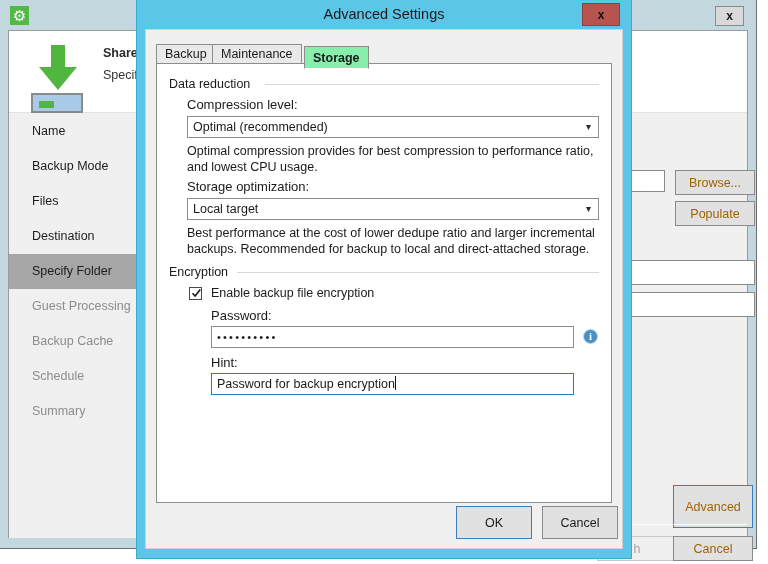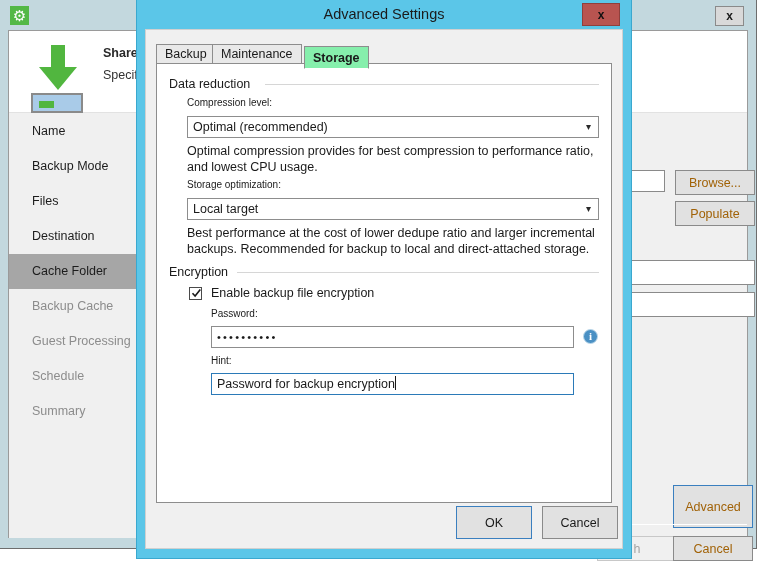--- a/index.html
+++ b/index.html
@@ -179,21 +179,21 @@
     position: absolute;
     font-size: 12.5px; color: #1a1a1a;
     background: #ffffff;
     padding-right: 6px;
     white-space: nowrap;
   }
   .group-rule {
     position: absolute; height: 1px; background: #d6d6d6;
   }
   .lbl {
-    position: absolute; font-size: 10px; color: #1a1a1a; white-space: nowrap;
+    position: absolute; font-size: 13px; color: #1a1a1a; white-space: nowrap;
   }
   .desc {
     position: absolute; font-size: 12.5px; color: #1a1a1a; line-height: 16px;
   }
   .combo {
     position: absolute; height: 22px;
     background: #ffffff;
     border: 1px solid #8d8d8d;
     font-size: 12.5px; color: #1a1a1a;
     line-height: 20px;
@@ -280,23 +280,23 @@
         </div>
         <div class="bg-header-title">Shared F</div>
         <div class="bg-header-sub">Specify a</div>
       </div>
 
       <div class="bg-sidebar">
         <div class="side-item">Name</div>
         <div class="side-item">Backup Mode</div>
         <div class="side-item">Files</div>
         <div class="side-item">Destination</div>
-        <div class="side-item active">Cache Folder</div>
+        <div class="side-item active">Specify Folder</div>
+        <div class="side-item muted">Guest Processing</div>
         <div class="side-item muted">Backup Cache</div>
-        <div class="side-item muted">Guest Processing</div>
         <div class="side-item muted">Schedule</div>
         <div class="side-item muted">Summary</div>
       </div>
 
       <div class="bg-content">
         <div class="bg-field" style="left:480px; top:56px; width:40px; height:22px;"></div>
         <div class="bg-btn" style="left:530px; top:56px; width:80px; height:25px;">Browse...</div>
         <div class="bg-btn" style="left:530px; top:87px; width:80px; height:25px;">Populate</div>
 
         <div class="bg-field" style="left:460px; top:146px; width:150px; height:25px;"></div>

